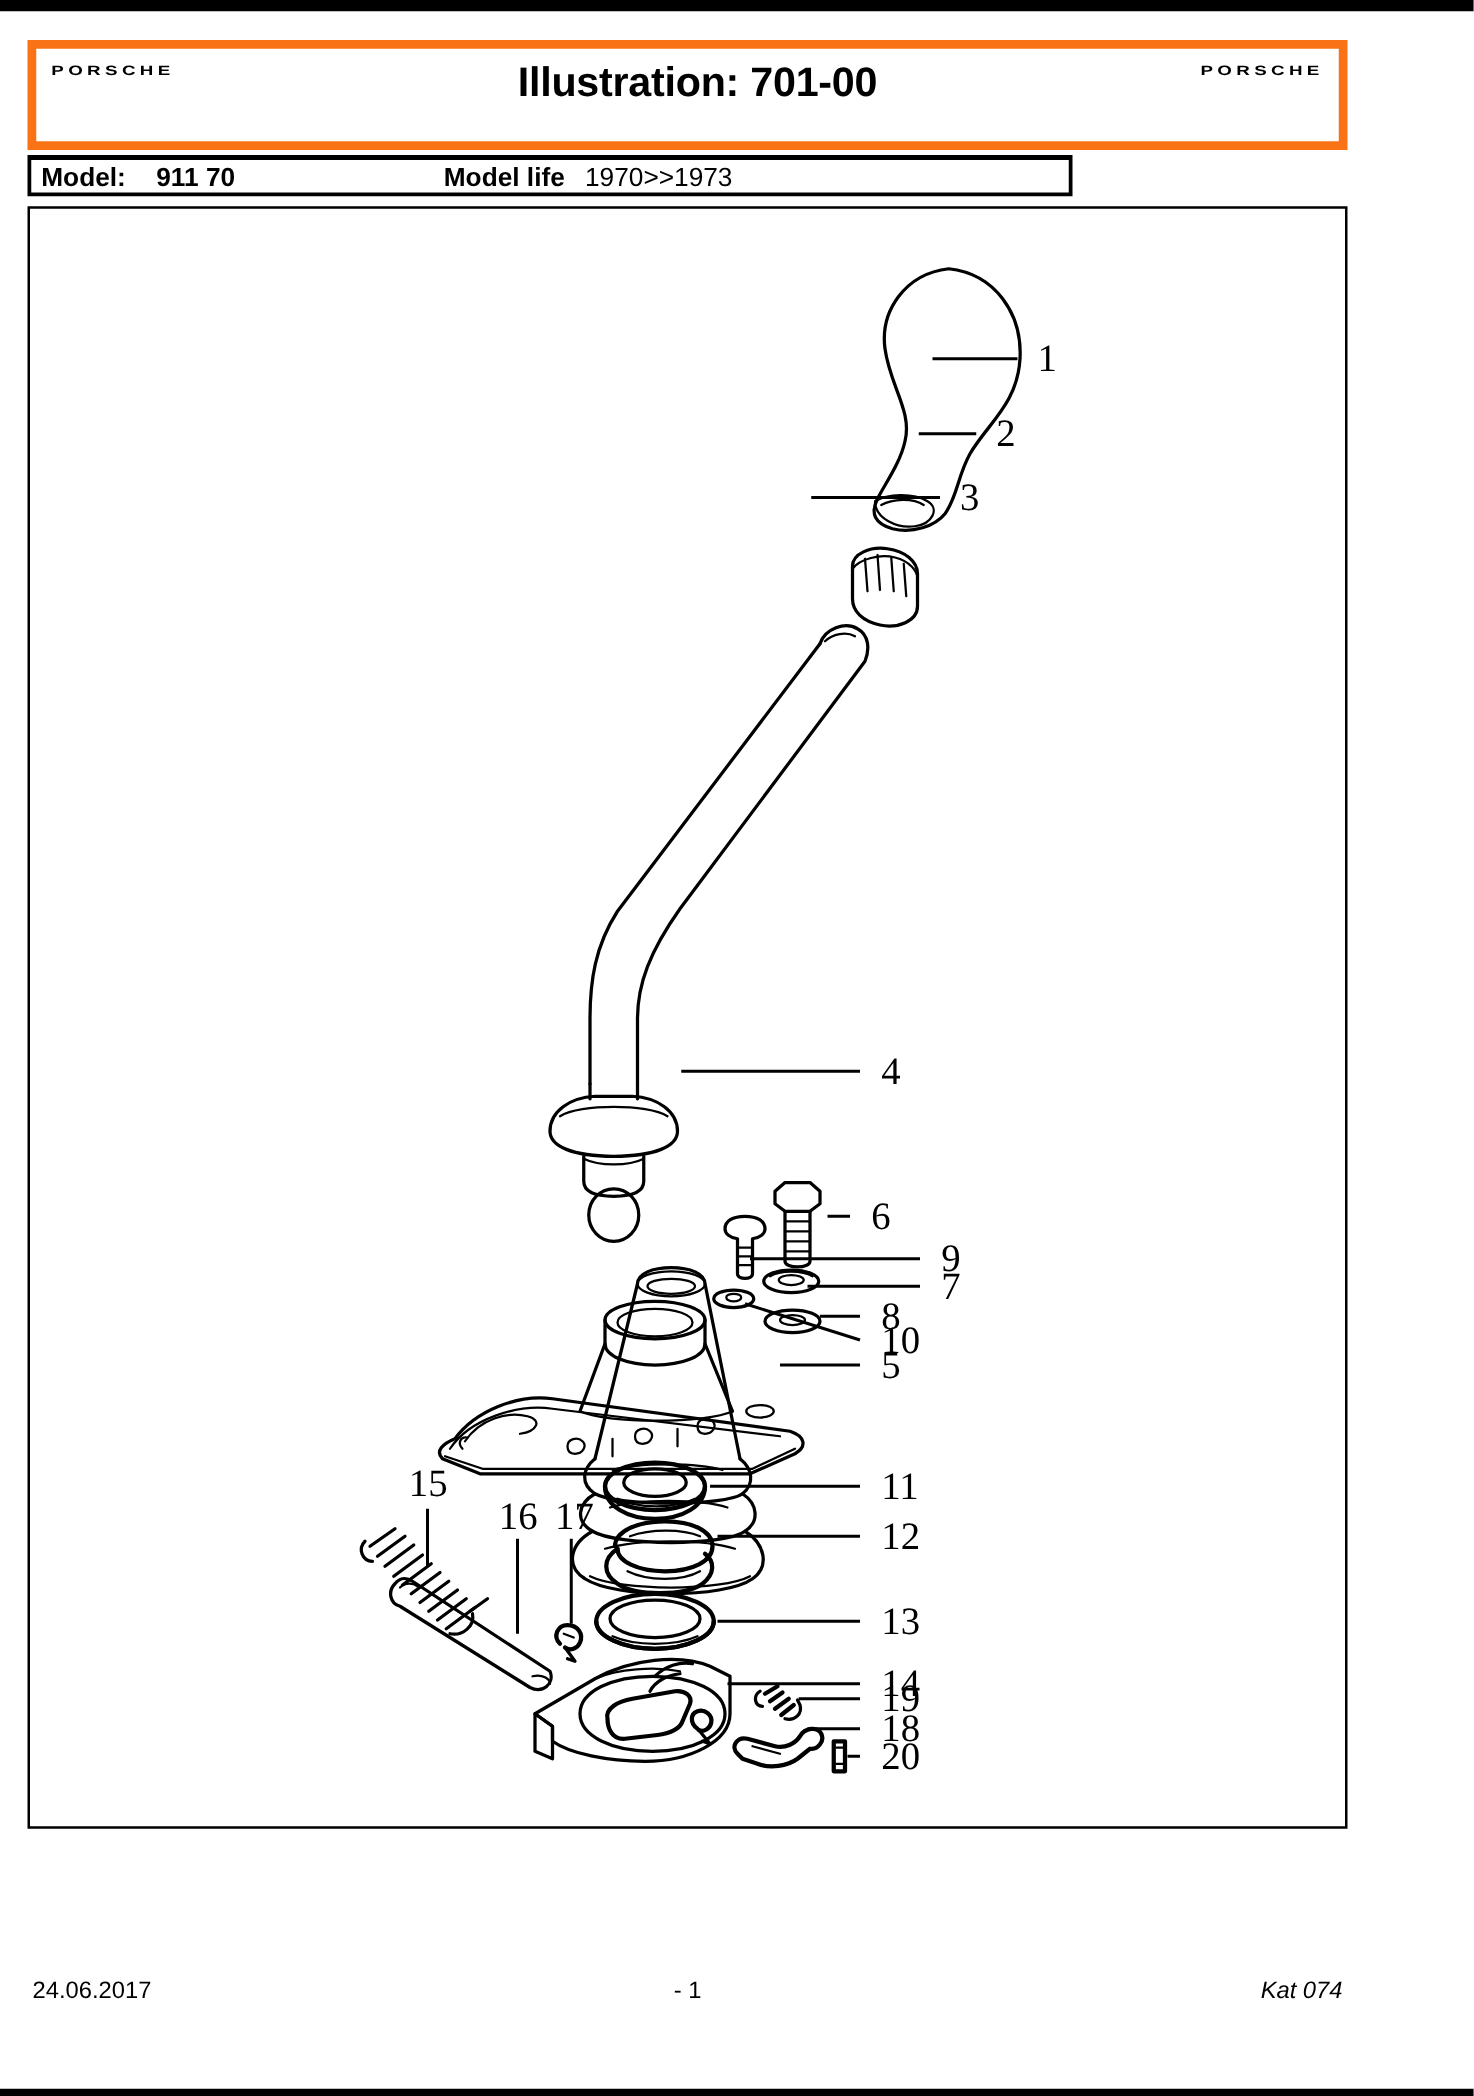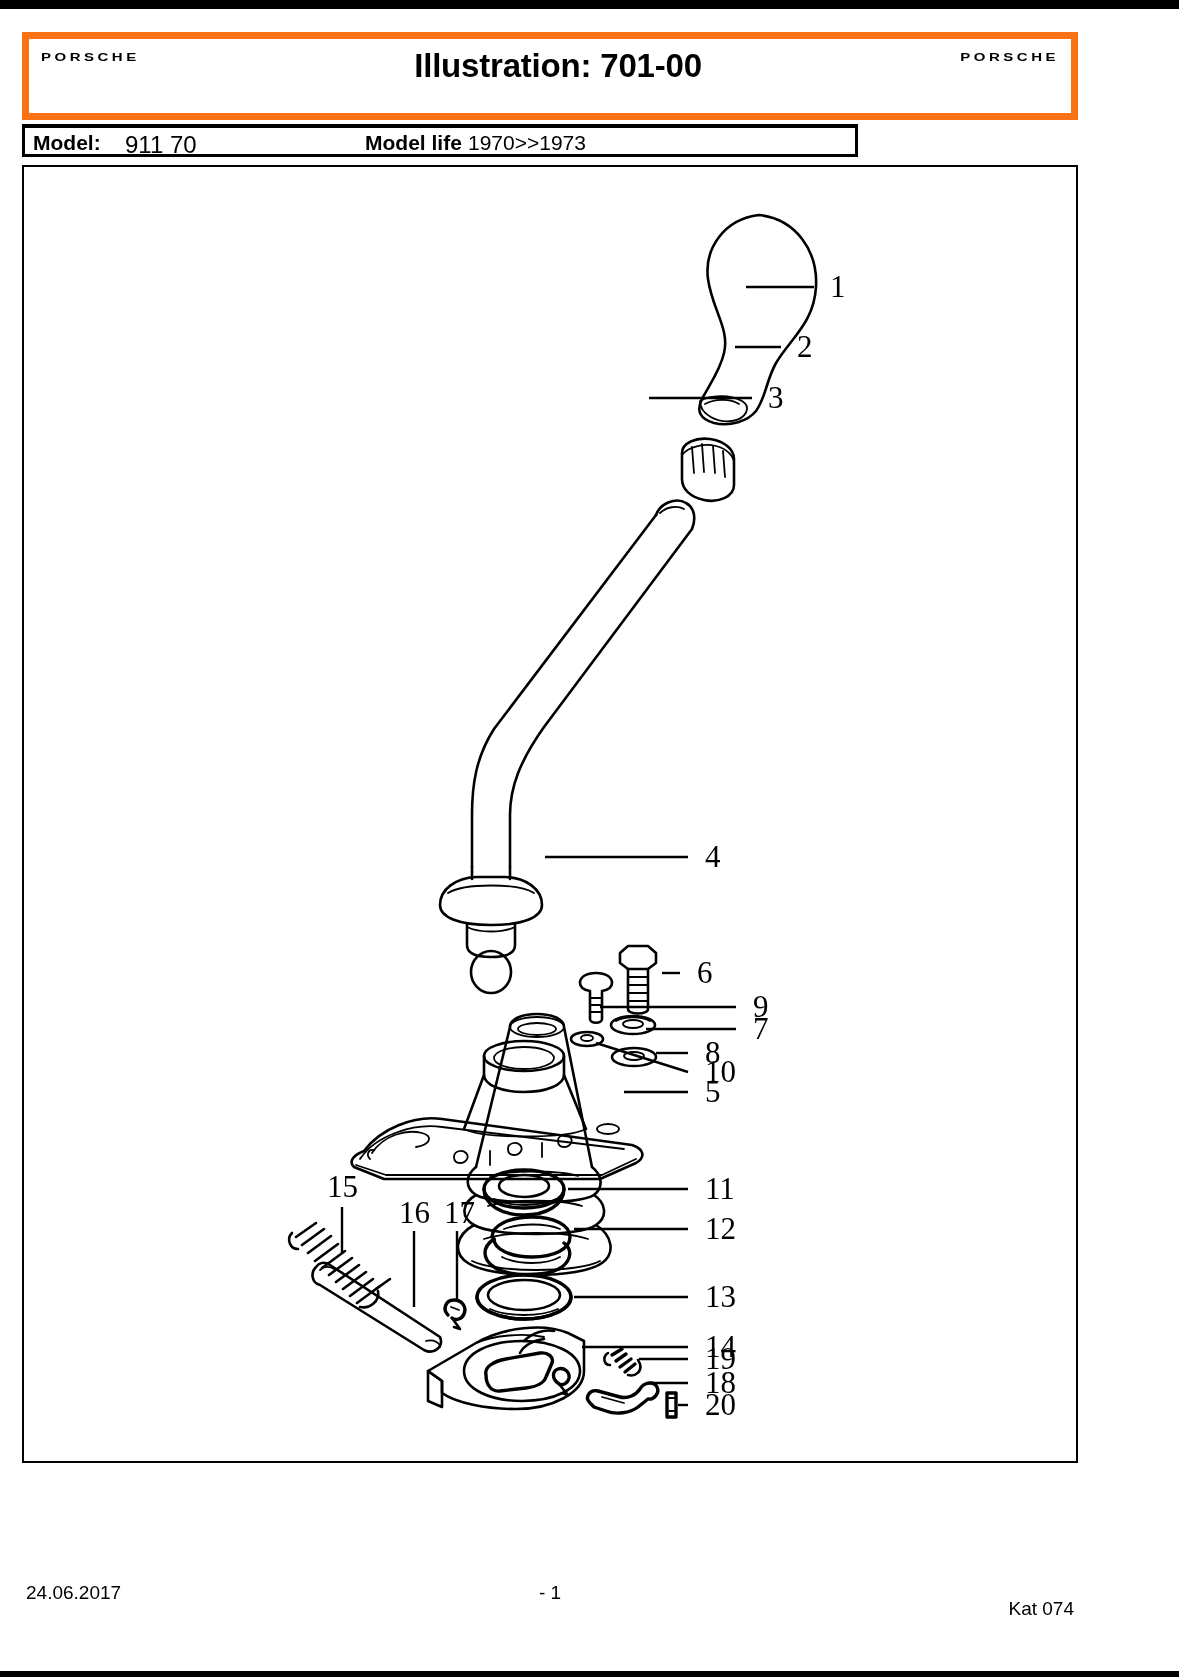--- a/index.html
+++ b/index.html
@@ -69,22 +69,22 @@
     left: 22px;
     top: 124px;
     width: 836px;
     height: 33px;
     border: 3px solid #000000;
     border-top-width: 4px;
     box-sizing: border-box;
     background: #ffffff;
   }
   .model-label   { position:absolute; left: 8px;  top: 3px; font-size: 21px; font-weight: bold; }
-  .model-value   { position:absolute; left: 100px;top: 3px; font-size: 24px; font-weight: normal; text-align: center; }
-  .life-label    { position:absolute; left: 330px;top: 3px; font-size: 21px; font-weight: bold; margin-left: 10px; }
+  .model-value   { position:absolute; left: 100px;top: 3px; font-size: 21px; font-weight: bold; text-align: center; }
+  .life-label    { position:absolute; left: 330px;top: 3px; font-size: 21px; font-weight: bold; }
   .life-value    { position:absolute; left: 443px;top: 3px; font-size: 21px; font-weight: normal; }
 
   
   .drawing-box {
     position: absolute;
     left: 22px;
     top: 165px;
     width: 1056px;
     height: 1298px;
     border: 2px solid #000000;
@@ -104,21 +104,21 @@
   
   .footer {
     position: absolute;
     left: 22px;
     top: 1582px;
     width: 1056px;
     height: 30px;
   }
   .footer-date  { position:absolute; left: 4px;  top: 0; font-size: 19px; }
   .footer-page  { position:absolute; left: 0; right:0; top: 0; text-align:center; font-size: 19px; }
-  .footer-kat   { position:absolute; right: 4px; top: 16px; font-size: 19px; }
+  .footer-kat   { position:absolute; right: 4px; top: 0; font-size: 19px; font-style: italic; }
 
   .bottom-rule {
     position: absolute;
     left: 0;
     top: 1671px;
     width: 1179px;
     height: 6px;
     background: #000000;
   }
 

